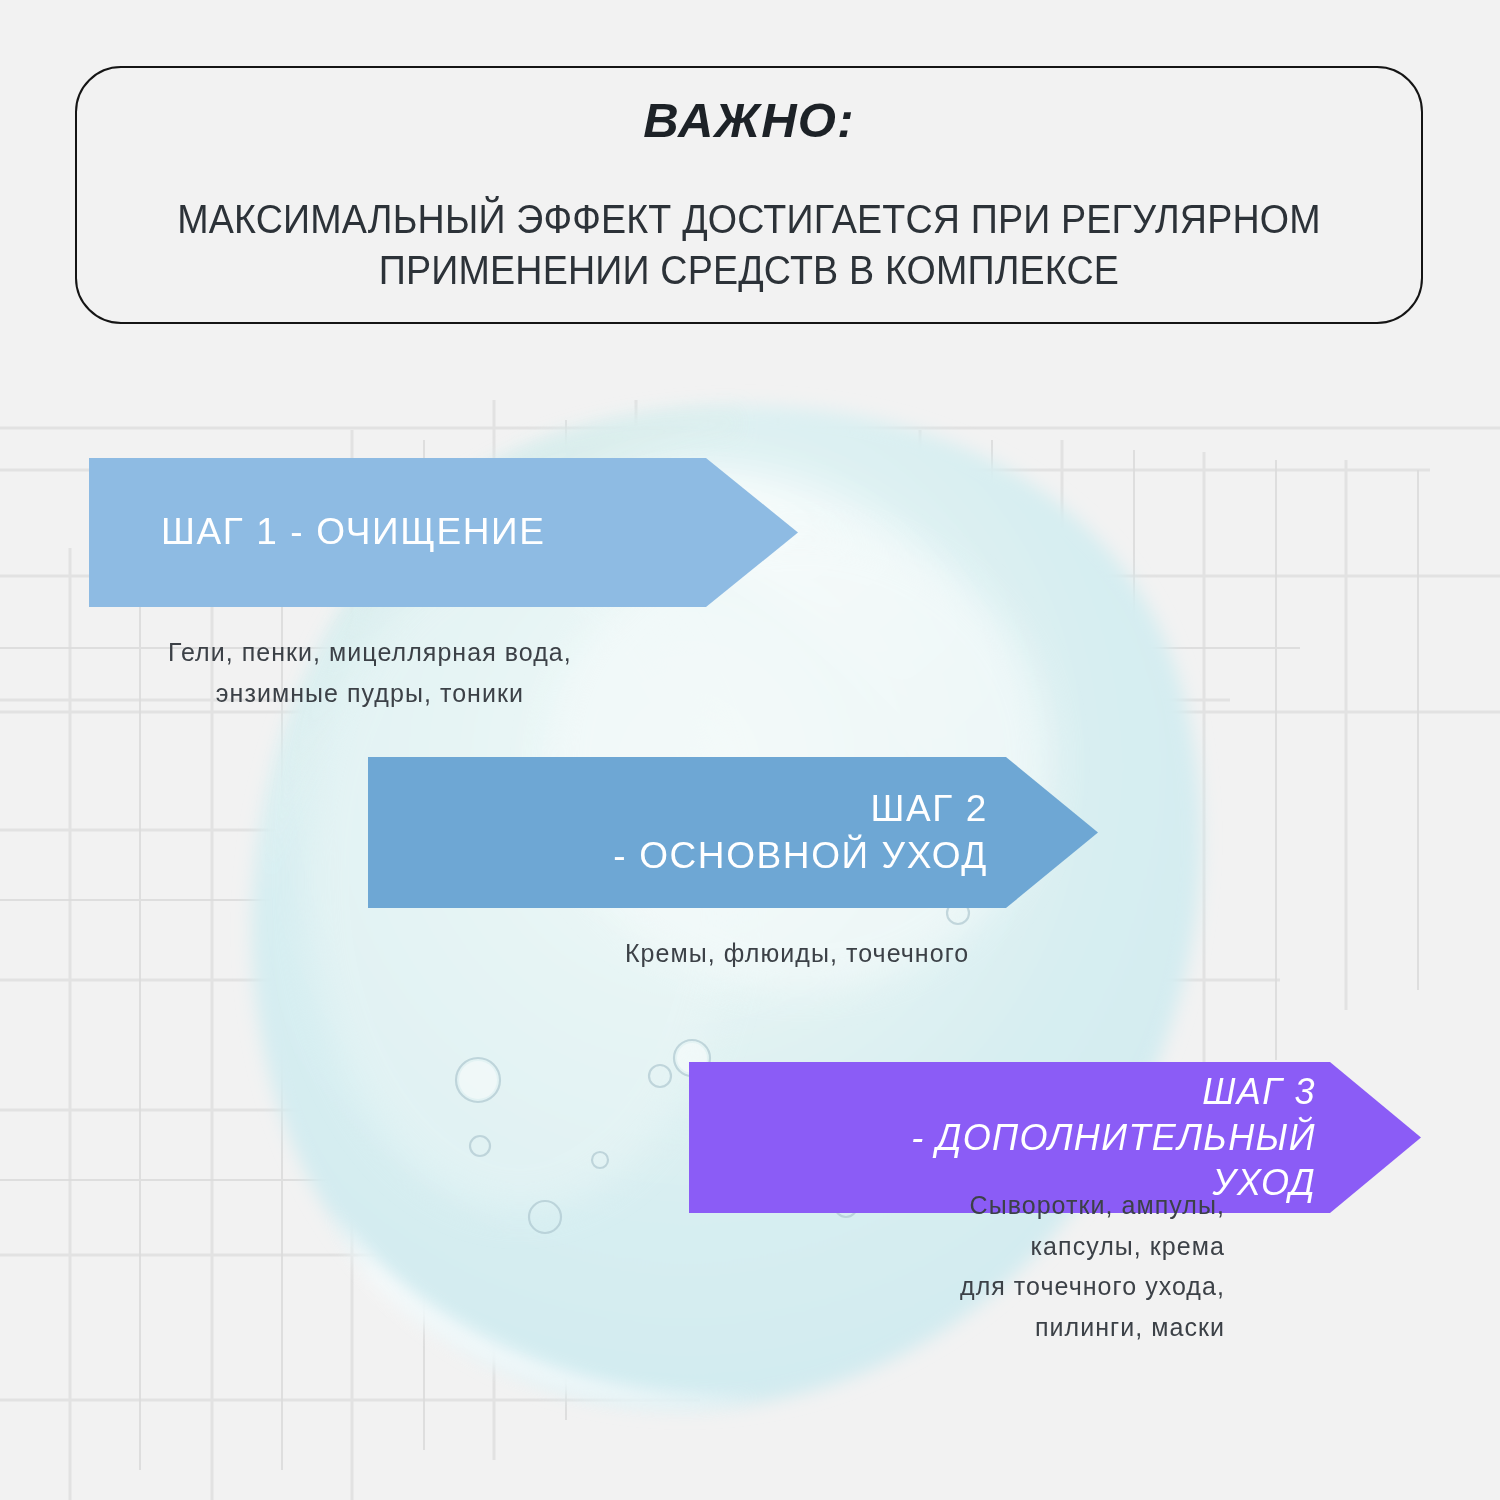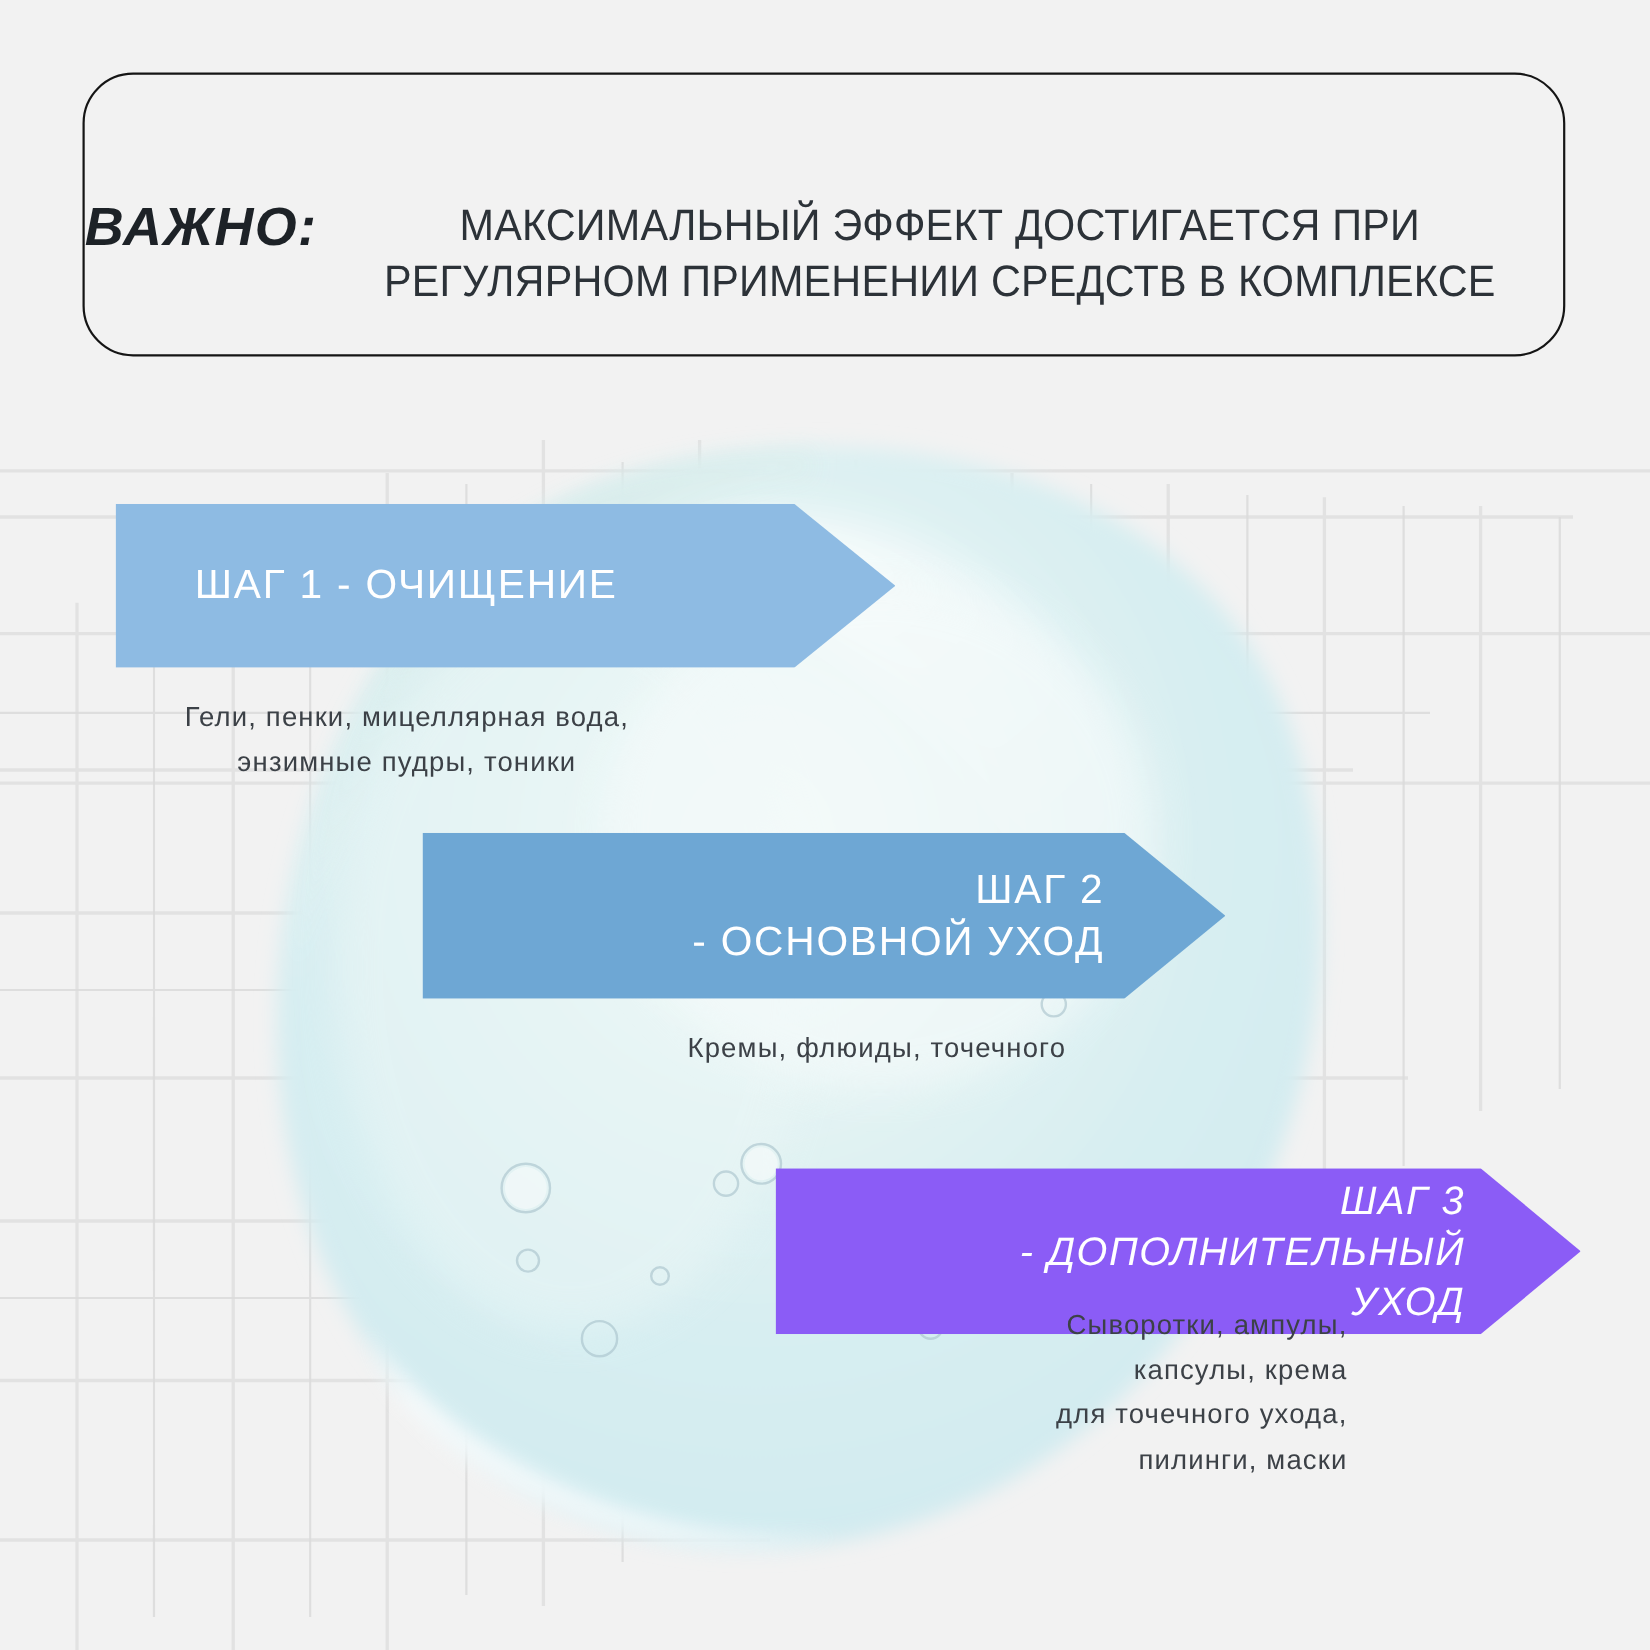--- a/index.html
+++ b/index.html
@@ -39,20 +39,21 @@
     position: absolute;
     left: 75px;
     top: 66px;
     width: 1348px;
     height: 258px;
     border: 2px solid #151515;
     border-radius: 46px;
     background: transparent;
     box-sizing: border-box;
     display: flex;
+    flex-direction: column;
     align-items: center;
     justify-content: flex-start;
     padding-top: 26px;
   }
   .header-title {
     font-family: "Liberation Sans", sans-serif;
     font-style: italic;
     font-weight: 700;
     font-size: 49px;
     color: #1d2227;
@@ -74,21 +75,21 @@
     max-width: 1230px;
     transform: scaleX(0.94);
   }
 
   
   .step {
     position: absolute;
   }
   .step-arrow {
     position: absolute;
-    left: 16px;
+    left: 0;
     top: 0;
     display: flex;
     align-items: center;
     box-sizing: border-box;
   }
   .step-label {
     position: relative;
     z-index: 2;
     color: #ffffff;
     font-family: "Liberation Sans", sans-serif;

